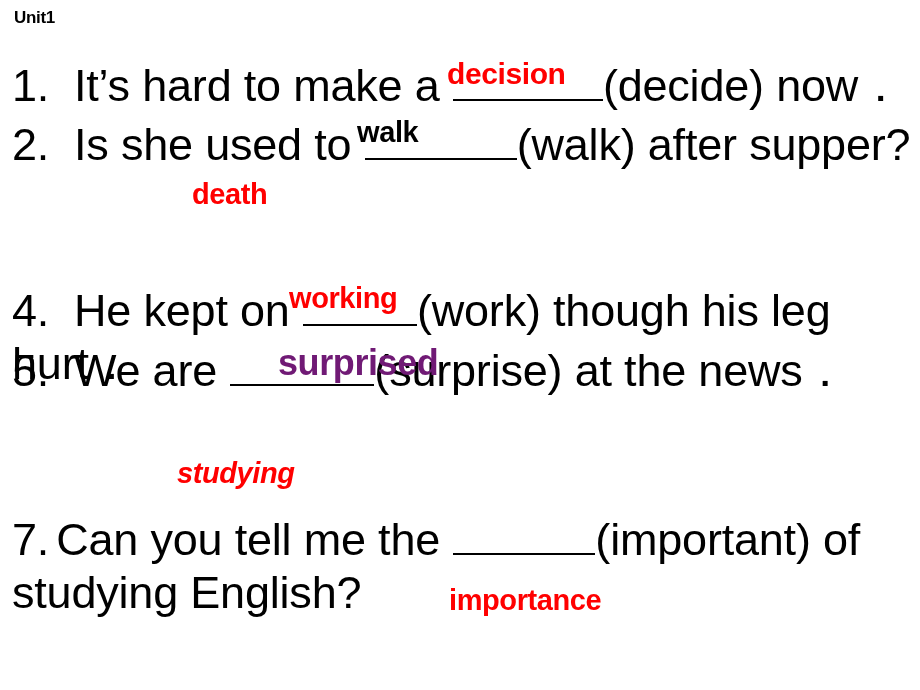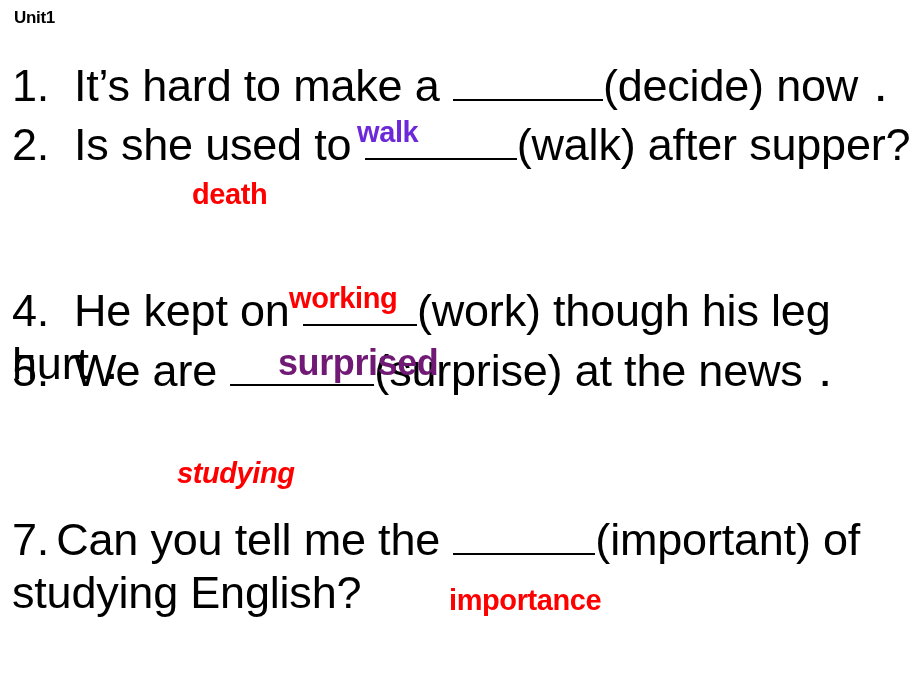--- a/index.html
+++ b/index.html
@@ -99,22 +99,23 @@
 
   <div class="q tabbed" style="top:343px;">
     <span class="num">5.</span><span>We are </span><span class="blank" style="width:144px;"></span><span>(surprise) at the news．</span>
   </div>
 
 
   <div class="q plain" style="top:512px;">
     <span class="num">7.</span><span>Can you tell me the </span><span class="blank" style="width:142px;"></span><span>(important) of studying English?</span>
   </div>
 
+  <div class="answer" style="left:447px; top:59px; color:#FF0000;">decision</div>
 
-  <div class="answer" style="left:357px; top:118px; color:#6d28d9; font-size:29px;">walk</div>
+  <div class="answer" style="left:357px; top:118px; color:#000000; font-size:29px;">walk</div>
 
   <div class="answer" style="left:192px; top:180px; color:#FF0000; font-size:29px;">death</div>
 
   <div class="answer" style="left:289px; top:284px; color:#FF0000; font-size:29px;">working</div>
 
   <div class="answer" style="left:240px; top:345px; color:#701a75; font-size:36px;margin-left:38px;">surprised</div>
 
   <div class="answer" style="left:177px; top:459px; color:#FF0000; font-size:29px;font-style:italic;">studying</div>
 
   <div class="answer" style="left:449px; top:586px; color:#FF0000; font-size:29px;">importance</div>

